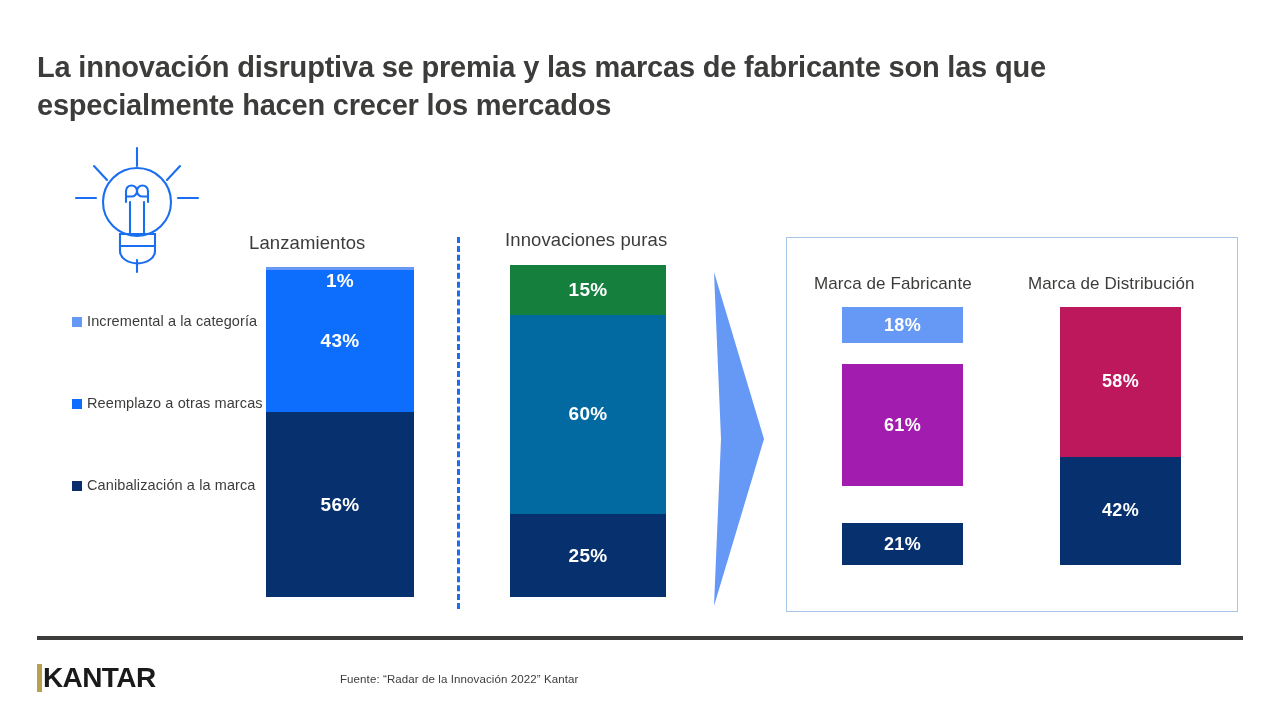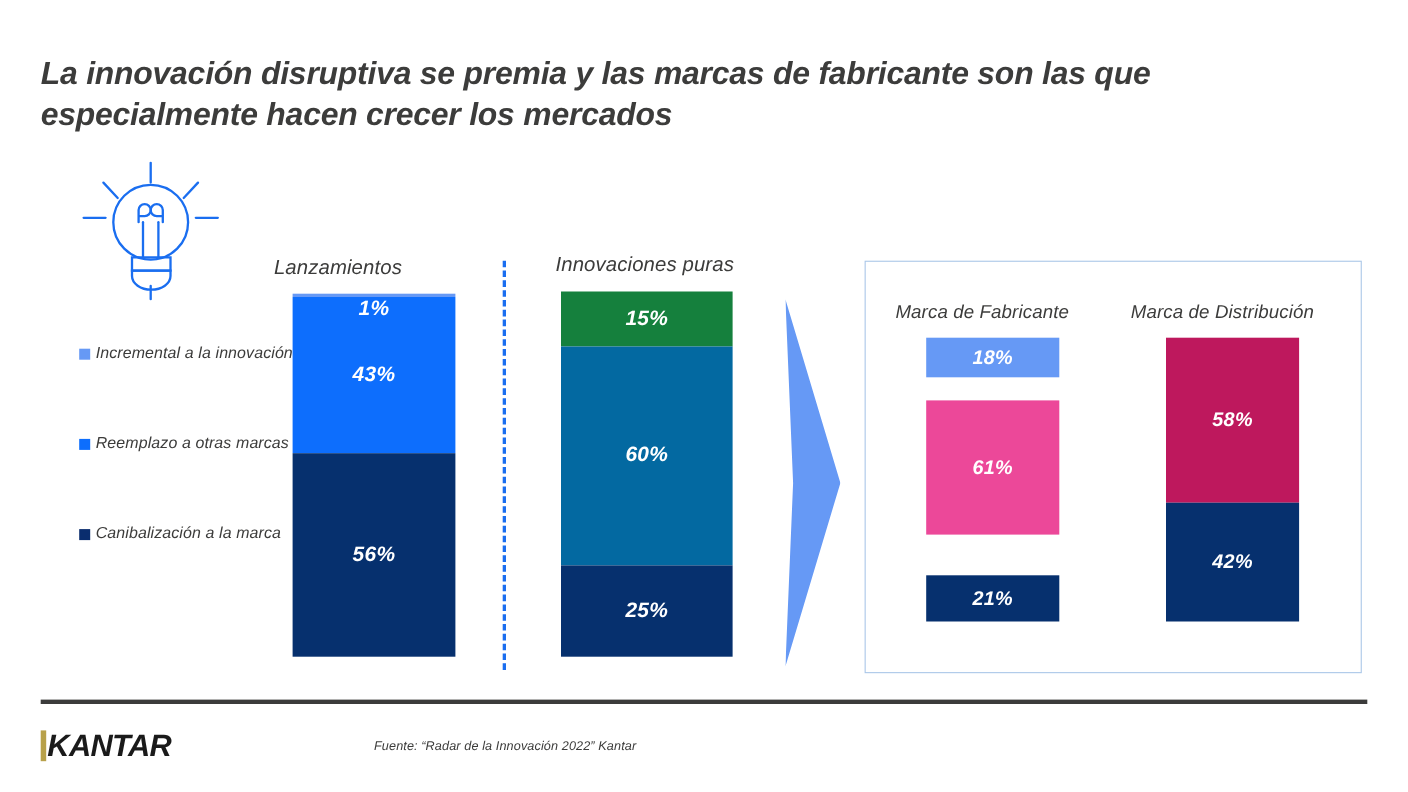--- a/index.html
+++ b/index.html
@@ -2,21 +2,21 @@
 <html><head>
 <meta charset="utf-8">
 <style>
   * { box-sizing: border-box; margin: 0; padding: 0; }
   html, body {
     width: 1280px; height: 720px;
     background: #ffffff;
     font-family: "Liberation Sans", sans-serif;
     overflow: hidden;
   }
-  #slide { position: relative; width: 1084px; height: 720px; background: #fff; font-style: italic; }
+  #slide { position: relative; width: 1084px; height: 720px; background: #fff; }
 
   
   .title {
     position: absolute;
     left: 37px; top: 48px; width: 1160px;
     font-size: 29px; font-weight: bold;
     line-height: 1.32;
     letter-spacing: -0.2px;
     color: #3c3c3b;
   }
@@ -135,21 +135,21 @@
         <path d="M54 92 L89 92 L89 104 L54 104 Z"></path>
         <path d="M54 104 L89 104 L89 109 a17 12 0 0 1 -35 0 Z"></path>
         <line x1="71" y1="118" x2="71" y2="130"></line>
       </g>
     </svg>
   </div>
 
   <div class="legend">
     <div class="legend-item">
       <span class="legend-swatch" style="background:#6699f5"></span>
-      <span class="legend-text">Incremental a la innovación</span>
+      <span class="legend-text">Incremental a la categoría</span>
     </div>
     <div class="legend-item">
       <span class="legend-swatch" style="background:#0d6efd"></span>
       <span class="legend-text">Reemplazo a otras marcas</span>
     </div>
     <div class="legend-item">
       <span class="legend-swatch" style="background:#0a2d6e"></span>
       <span class="legend-text">Canibalización a la marca</span>
     </div>
   </div>
@@ -178,21 +178,21 @@
       <polygon points="0,0 50,167 0,334 7,167" fill="#6699f5"></polygon>
     </svg>
   </div>
 
   <div class="panel"></div>
   <div class="panel-col-label" id="label-fabricante">Marca de Fabricante</div>
   <div class="panel-col-label" id="label-distribucion">Marca de Distribución</div>
 
   <div class="bar" id="bar-fabricante">
     <div class="seg" style="background:#6699f5;flex:18 1 0;">18%</div>
-    <div class="seg" style="background:#ec4899;flex:61 1 0;">61%</div>
+    <div class="seg" style="background:#a21caf;flex:61 1 0;">61%</div>
     <div class="seg" style="background:#06306e;flex:21 1 0;margin-top:16px;">21%</div>
   </div>
 
   <div class="bar" id="bar-distribucion">
     <div class="seg" style="background:#be185d;flex:58 1 0;text-align:right;">58%</div>
     <div class="seg" style="background:#06306e;flex:42 1 0;">42%</div>
   </div>
 
   <div class="footer-rule"></div>
   <div class="kantar">

